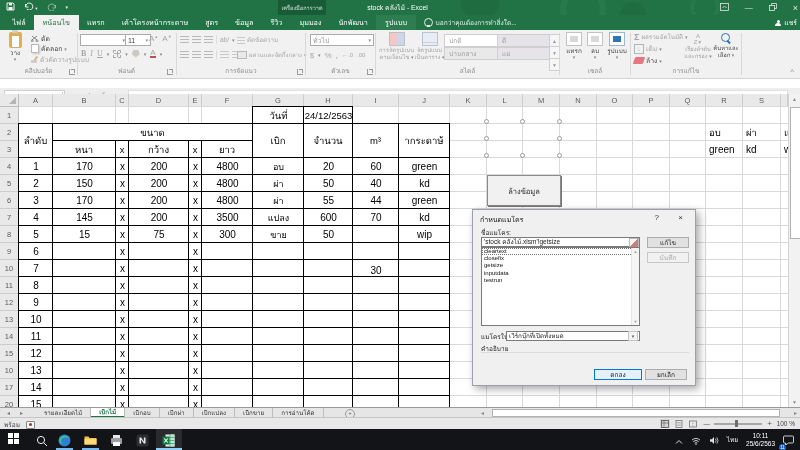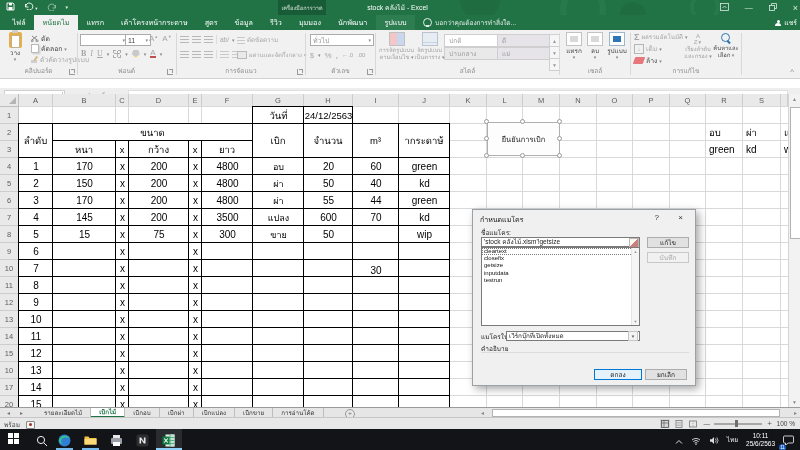--- a/index.html
+++ b/index.html
@@ -172,21 +172,21 @@
             <rect x="0.5" y="2.5" width="5" height="5" fill="none" stroke="#dfe9e3" stroke-width="0.8"></rect>
             <path d="M2.5 2.5v-2h5v5h-2" fill="none" stroke="#dfe9e3" stroke-width="0.8"></path>
           </svg></span>
       <span style="font-size:9px;">×</span>
     </div>
   </div>
 
   <div class="tabrow">
     <div class="rtabs" id="rtabs">
         <div class="rtab">ไฟล์</div>
-        <div class="rtab active">หน้ยดไม</div>
+        <div class="rtab active">หน้อนไข</div>
         <div class="rtab">แทรก</div>
         <div class="rtab">เค้าโครงหน้ากระดาษ</div>
         <div class="rtab">สูตร</div>
         <div class="rtab">ข้อมูล</div>
         <div class="rtab">รีวิว</div>
         <div class="rtab">มุมมอง</div>
         <div class="rtab">นักพัฒนา</div>
         <div class="rtab contextual">รูปแบบ</div>
         <div class="tellme">
           <span class="bulb"></span>
@@ -614,33 +614,33 @@
         <div class="cellv" style="left:116px;top:302px;width:13px;height:17px;justify-content:center;font-size:10px;white-space:nowrap;overflow:hidden;">x</div>
         <div class="cellv" style="left:189px;top:302px;width:13px;height:17px;justify-content:center;font-size:10px;white-space:nowrap;overflow:hidden;">x</div>
         <div class="cellv" style="left:706px;top:30px;width:37px;height:17px;justify-content:flex-start;padding-left:3px;font-size:9.5px;white-space:nowrap;overflow:hidden;">อบ</div>
         <div class="cellv" style="left:743px;top:30px;width:38px;height:17px;justify-content:flex-start;padding-left:3px;font-size:9.5px;white-space:nowrap;overflow:hidden;">ผ่า</div>
         <div class="cellv" style="left:781px;top:30px;width:7px;height:17px;justify-content:flex-start;padding-left:3px;font-size:9.5px;white-space:nowrap;overflow:hidden;">แ</div>
         <div class="cellv" style="left:706px;top:47px;width:37px;height:17px;justify-content:flex-start;padding-left:3px;font-size:10px;white-space:nowrap;overflow:hidden;">green</div>
         <div class="cellv" style="left:743px;top:47px;width:38px;height:17px;justify-content:flex-start;padding-left:3px;font-size:10px;white-space:nowrap;overflow:hidden;">kd</div>
         <div class="cellv" style="left:781px;top:47px;width:7px;height:17px;justify-content:flex-start;padding-left:3px;font-size:10px;white-space:nowrap;overflow:hidden;">w</div>
       </div>
 
-    <div class="formbtn" style="left:487px;top:28px;width:73px;height:34px;background:#fdfdfd;border-color:#b0b0b0;">
-      <span>ยืนยันการเบิก</span>
-    </div>
     <div id="handles">
         <div class="handle" style="left: 484px; top: 25px;"></div>
         <div class="handle" style="left: 520px; top: 25px;"></div>
         <div class="handle" style="left: 557px; top: 25px;"></div>
         <div class="handle" style="left: 484px; top: 42px;"></div>
         <div class="handle" style="left: 557px; top: 42px;"></div>
         <div class="handle" style="left: 484px; top: 59px;"></div>
         <div class="handle" style="left: 520px; top: 59px;"></div>
         <div class="handle" style="left: 557px; top: 59px;"></div>
       </div>
+    <div class="formbtn" style="left:487px;top:81px;width:74px;height:31px;background:#f1f1f1;border-color:#8a8a8a;box-shadow:1px 1px 0 #777;">
+      <span>ล้างข้อมูล</span>
+    </div>
 
     <div class="vsb">
       <div class="sbarrow" style="top:2px;">▲</div>
       <div class="thumb" style="top:13px;height:130px;"></div>
       <div class="sbarrow" style="bottom:2px;">▼</div>
     </div>
 
     <div class="dialog">
       <div class="dtitle">กำหนดแมโคร</div>
       <div class="dhelp" style="right:36px;">?</div>

